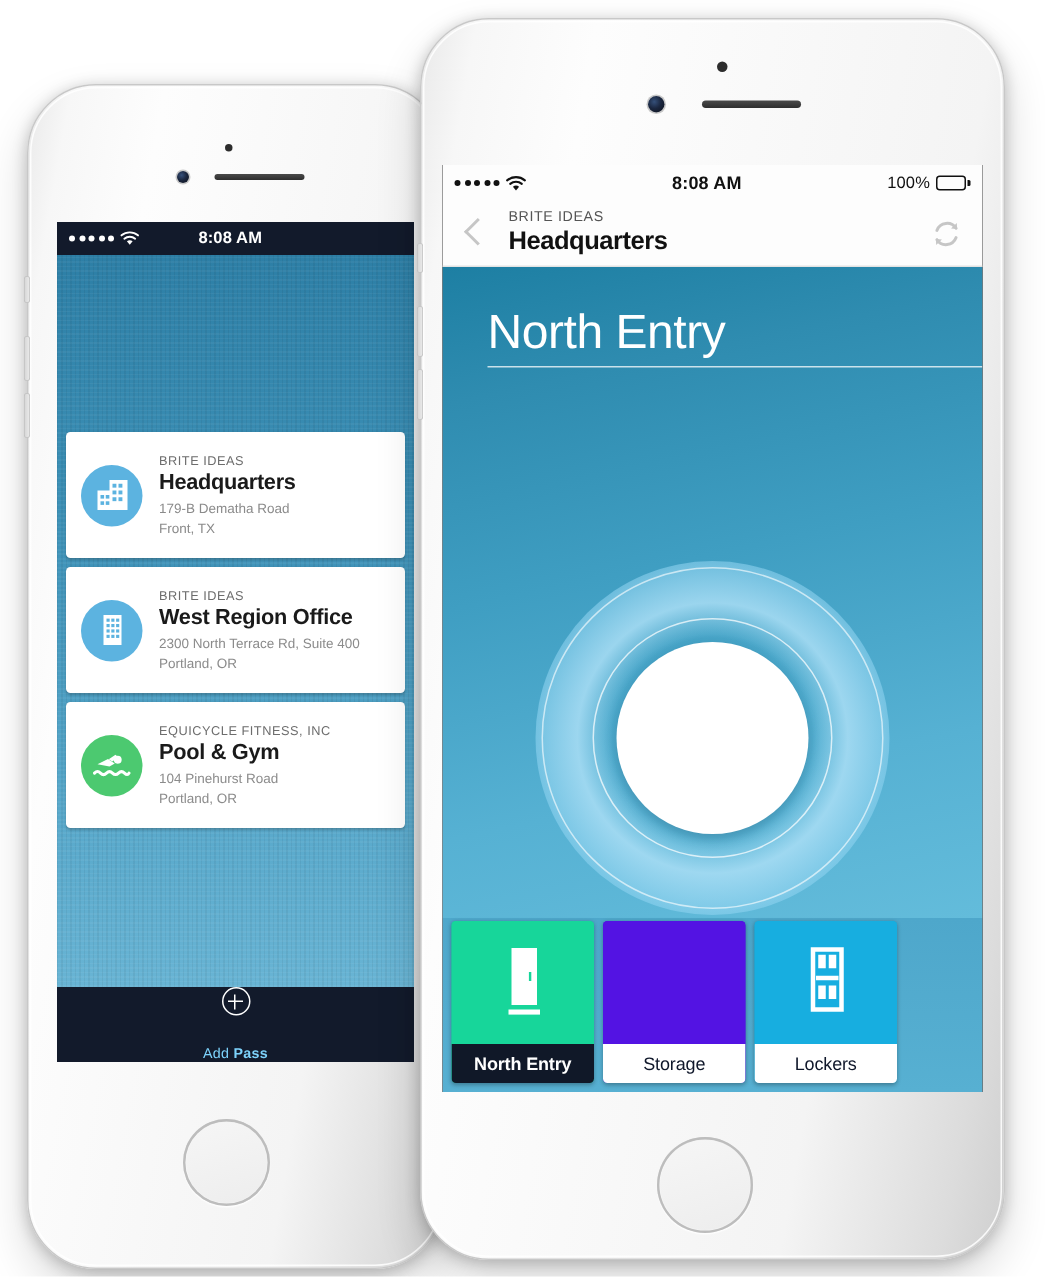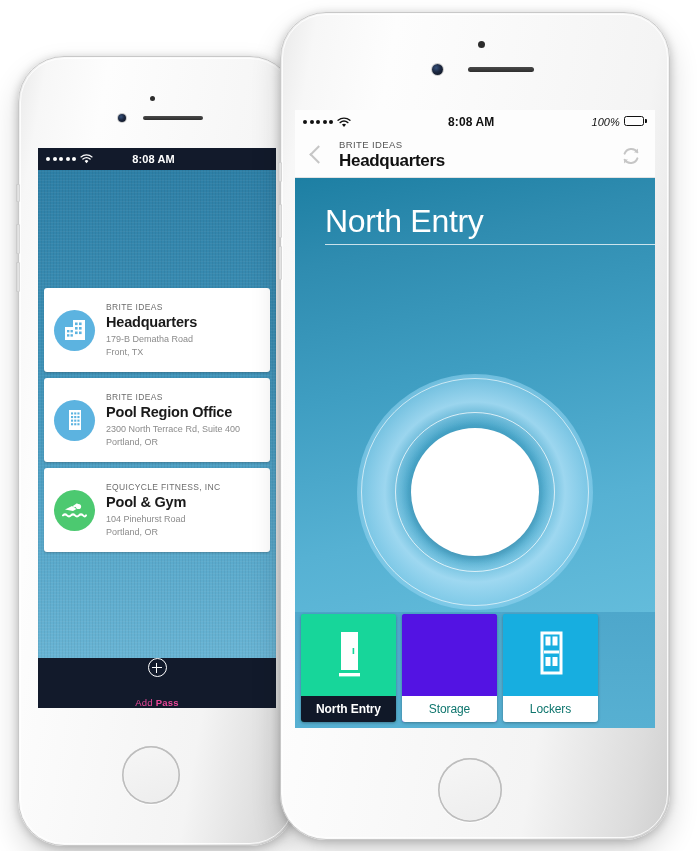--- a/index.html
+++ b/index.html
@@ -50,21 +50,21 @@
   .home::after{content:"";position:absolute;inset:2px;border-radius:50%;
     background:linear-gradient(160deg,#f6f6f6,#ededed);}
   .sidebtn{position:absolute;border-radius:2px;background:linear-gradient(90deg,#d4d4d4,#ececec);box-shadow:inset 0 0 0 .5px #c0c0c0;}
 
   
   .statusbar{display:flex;align-items:center;justify-content:space-between;
     padding:0 8px;box-sizing:border-box;flex:none;font-size:11px;letter-spacing:.1px;}
   .sb-dark{background:#121a2b;color:#fff;height:22px;}
   .sb-light{background:#fdfdfd;color:#111;height:24px;font-size:12px;}
   .sb-left{display:flex;align-items:center;gap:4px;}
-  .sb-right{display:flex;align-items:flex-start;gap:4px;font-style:italic;}
+  .sb-right{display:flex;align-items:center;gap:4px;}
   .dots{display:flex;gap:2.5px;align-items:center;}
   .dots i{display:block;width:4px;height:4px;border-radius:50%;background:currentColor;}
   .sb-time{font-weight:600;}
   .batt{display:inline-flex;align-items:center;}
   .batt .shell{width:20px;height:10px;border:1.3px solid currentColor;border-radius:2.5px;padding:1px;box-sizing:border-box;}
   .batt .fill{height:100%;background:currentColor;border-radius:1px;}
   .batt .cap{width:2px;height:4px;background:currentColor;margin-left:1px;border-radius:0 1px 1px 0;}
   .batt-pct{font-size:11px;}
 
   
@@ -88,21 +88,21 @@
   .pc-icon{width:41px;height:41px;border-radius:50%;flex:none;display:flex;align-items:center;justify-content:center;}
   .pc-icon.blue{background:#5cb3e0;}
   .pc-icon.blue2{background:#5cb3e0;}
   .pc-icon.green{background:#4cc970;}
   .pc-text{min-width:0;}
   .pc-org{font-size:8.5px;color:#6d6d6d;letter-spacing:.35px;line-height:1.25;}
   .pc-name{font-size:14.5px;font-weight:700;color:#1a1a1a;line-height:1.22;margin:1px 0 2px;letter-spacing:-.2px;}
   .pc-addr{font-size:9px;color:#8b8b8b;line-height:1.38;}
 
   .addpass{
-    flex:none;height:50px;background:#121a2b;color:#ec4899;
+    flex:none;height:50px;background:#121a2b;color:#7dd3fc;
     display:flex;flex-direction:column;align-items:center;justify-content:center;gap:20px;
   }
   .plus-circle{width:17px;height:17px;border:1.2px solid #fff;border-radius:50%;position:relative;}
   .plus-circle::before,.plus-circle::after{content:"";position:absolute;background:#fff;}
   .plus-circle::before{left:3.5px;right:3.5px;top:7.6px;height:1.2px;}
   .plus-circle::after{top:3.5px;bottom:3.5px;left:7.6px;width:1.2px;}
   .addpass-label{font-size:9.5px;letter-spacing:.2px;}
   .addpass-label b{font-weight:700;}
 
   
@@ -141,21 +141,21 @@
   .ring-in{position:absolute;inset:38px;border-radius:50%;border:1px solid rgba(255,255,255,.72);}
   .unlock-btn{position:absolute;inset:54px;border-radius:50%;background:#fff;
     box-shadow:0 3px 8px rgba(10,60,90,.28);}
 
   .tabbar{flex:none;height:116px;display:flex;align-items:flex-end;position:relative;
     background:linear-gradient(180deg,#4ea7cb,#57b0d2);padding:0 0 6px 0;box-sizing:border-box;}
   .tab{width:95px;flex:none;margin-left:6px;display:flex;flex-direction:column;
     border-radius:3px;overflow:hidden;box-shadow:0 1px 3px rgba(0,0,0,.3);}
   .tab-art{height:82px;display:flex;align-items:center;justify-content:center;}
   .tab-label{height:26px;display:flex;align-items:center;justify-content:center;
-    font-size:12px;background:#fff;color:#0f766e;letter-spacing:-.1px;}
+    font-size:12px;background:#fff;color:#0f172a;letter-spacing:-.1px;}
   .tab.selected .tab-label{background:#101828;color:#fff;font-weight:700;}
 
   
   .glyph{display:block;}
 </style>
 </head>
 <body>
 
 <div class="stage">
 
@@ -240,21 +240,21 @@
                       <rect x="10.2" y="10.6" width="2.1" height="2.1"></rect>
                       <rect x="13.4" y="10.6" width="2.1" height="2.1"></rect>
                     <rect x="7" y="14.2" width="2.1" height="2.1"></rect>
                       <rect x="10.2" y="14.2" width="2.1" height="2.1"></rect>
                       <rect x="13.4" y="14.2" width="2.1" height="2.1"></rect>
                   </g>
                 </svg>
               </div>
               <div class="pc-text">
                 <div class="pc-org">BRITE IDEAS</div>
-                <div class="pc-name">Pool Region Office</div>
+                <div class="pc-name">West Region Office</div>
                 <div class="pc-addr">2300 North Terrace Rd, Suite 400</div>
                 <div class="pc-addr">Portland, OR</div>
               </div>
             </div>
 
             <div class="pass-card">
               <div class="pc-icon green">
                 <svg class="glyph" width="26" height="20" viewBox="0 0 26 20">
                   <circle cx="16.5" cy="6.5" r="2.6" fill="#fff"></circle>
                   <path d="M3 9.5 L10 6 L14.5 9 L11 11 Z" fill="#fff"></path>

